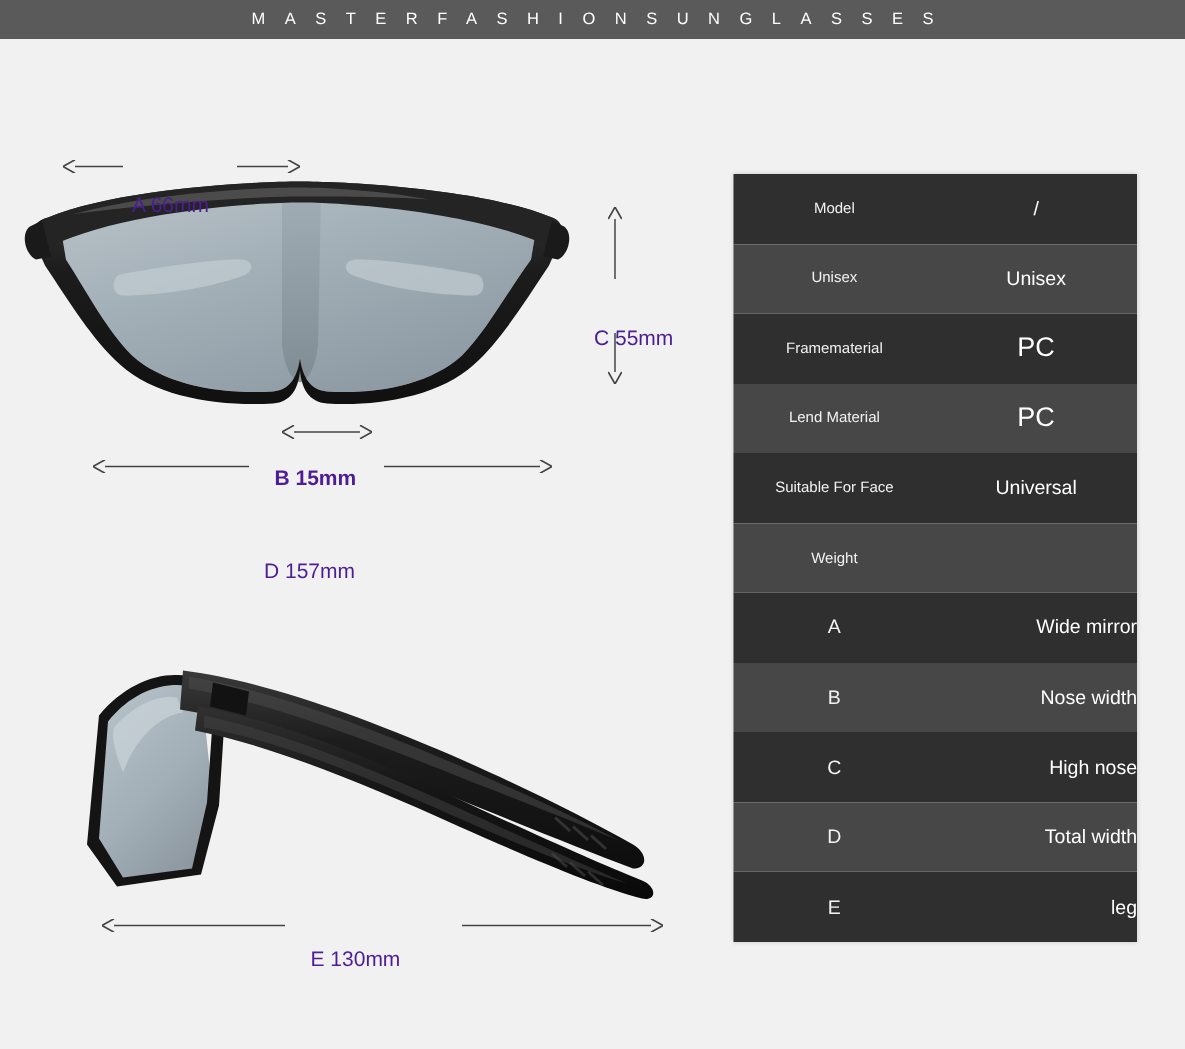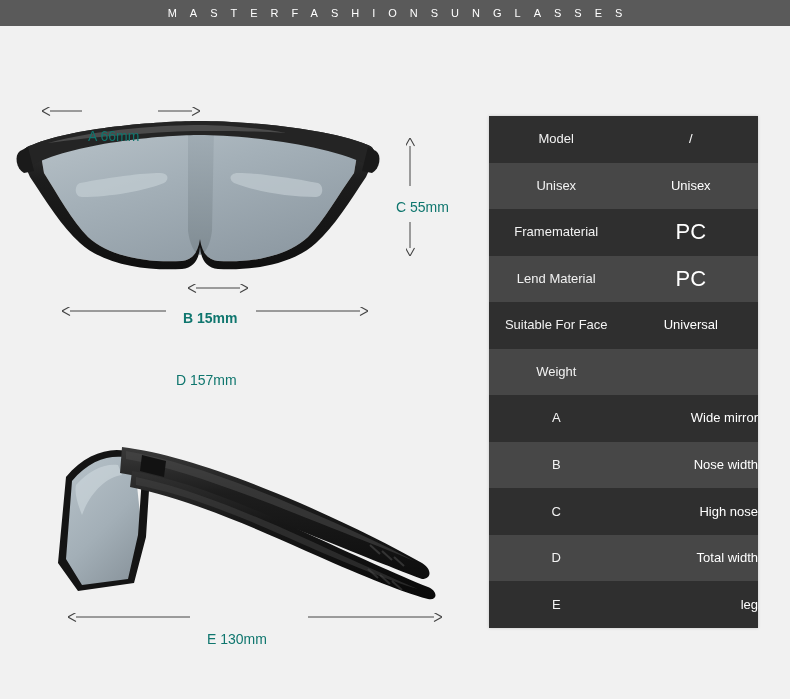--- a/index.html
+++ b/index.html
@@ -26,26 +26,26 @@
   
   .photo-area { position: absolute; left: 0; top: 26px; width: 470px; height: 673px; }
 
   .front-view { position: absolute; left: 18px; top: 95px; width: 360px; height: 155px; }
   .side-view  { position: absolute; left: 50px; top: 415px; width: 400px; height: 160px; }
 
   svg { display: block; overflow: visible; }
 
   
   .dim-label {
-    position: absolute; color: #0f766e; font-size: 14px;
+    position: absolute; color: #4c1d95; font-size: 14px;
     font-family: "Liberation Sans", sans-serif; white-space: nowrap;
   }
   .dim-a { left: 88px;  top: 102px; }
   .dim-b { left: 183px; top: 284px; font-weight: bold; }
-  .dim-c { left: 396px; top: 173px; }
+  .dim-c { left: 396px; top: 191px; }
   .dim-d { left: 176px; top: 300px; margin-top: 46px; }
   .dim-e { left: 207px; top: 605px; text-align: center; }
 
   .dim-line { position: absolute; }
 
   
   .spec-table {
     position: absolute; left: 489px; top: 116px;
     width: 269px; height: 512px;
     display: flex; flex-direction: column;
@@ -53,27 +53,27 @@
   }
   .spec-row {
     flex: 1 1 0; display: flex; align-items: center;
     min-height: 0;
   }
   .spec-row.dark  { background: #2f2f2f; }
   .spec-row.light { background: #474747; }
 
   .spec-key {
     width: 50%; text-align: center; color: #f2f2f2;
-    font-size: 13px; padding: 0 4px; line-height: 1.1;
+    font-size: 10px; padding: 0 4px; line-height: 1.1;
   }
   .spec-val {
     width: 50%; text-align: center; color: #ffffff;
     font-size: 13px; padding: 0 4px; line-height: 1.1;
   }
-  .spec-val.big   { font-size: 22px; }
+  .spec-val.big   { font-size: 18px; }
   .spec-val.right { text-align: right; padding-right: 0; }
   .spec-key.letter { font-size: 13px; }
 </style>
 </head>
 <body>
 
 <div class="page">
 
   <div class="header-bar">
     <span class="brand">MASTERFASHIONSUNGLASSES</span>

